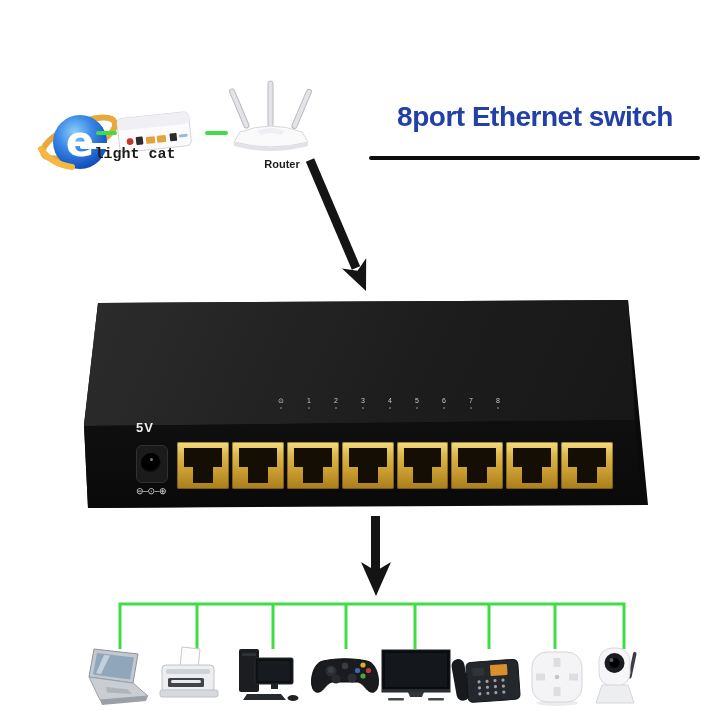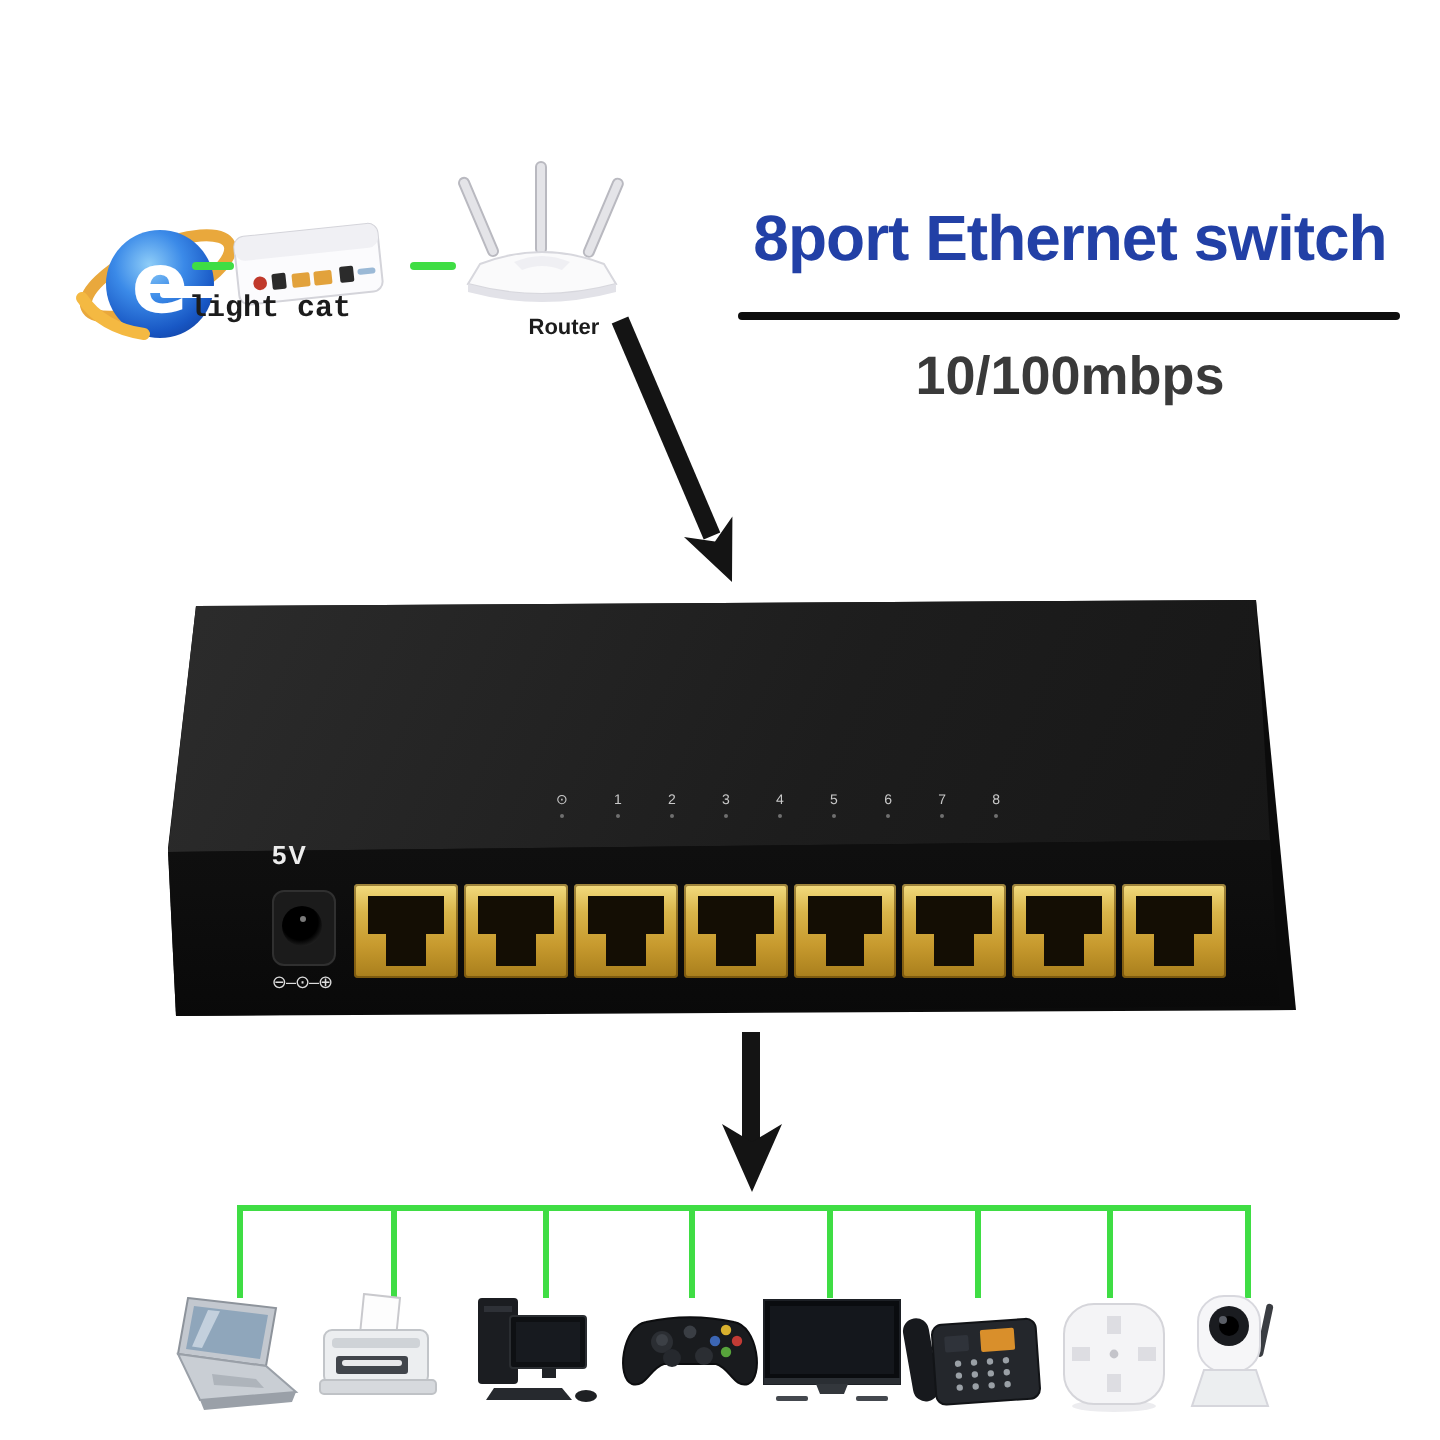--- a/index.html
+++ b/index.html
@@ -6,21 +6,21 @@
   .canvas{position:relative;width:720px;height:720px;background:#fff;overflow:hidden;
           font-family:"Liberation Sans",sans-serif;}
 
   
   .abs{position:absolute;}
   .dash{position:absolute;height:4px;background:var(--connection-green,#3fdd44);border-radius:2px;}
   .chain-label{position:absolute;font-weight:bold;color:#1c1c1c;text-align:center;}
 
   
   .title{position:absolute;left:366px;top:101px;width:338px;text-align:center;
-         font-size:32px;font-weight:bold;letter-spacing:-0.5px;color:var(--title-blue,#2240a6);}
+         font-size:28px;font-weight:bold;letter-spacing:-0.5px;color:var(--title-blue,#2240a6);}
   .title-divider{position:absolute;left:369px;top:156px;width:331px;height:4px;
                  background:#0d0d0d;border-radius:2px;}
   .subtitle{position:absolute;left:366px;top:173px;width:338px;text-align:center;
             font-size:27px;font-weight:600;color:var(--subtitle-gray,#3a3a3a);}
 
   
   .switch{position:absolute;left:83px;top:294px;width:566px;height:216px;}
   .switch .base{position:absolute;inset:0;background:#0b0b0b;
     clip-path:polygon(15px 9px,545px 6px,565px 211px,5px 214px,1px 130px);}
   .switch .topface{position:absolute;inset:0;
@@ -109,21 +109,20 @@
     </g>
     <path d="M13,53 Q44,41 75,53 L81,63 Q44,73 7,63 Z" fill="#fafafb" stroke="#d7d7dd"></path>
     <path d="M7,63 Q44,73 81,63 L81,67 Q44,77 7,67 Z" fill="#e2e2e8"></path>
     <path d="M30,52 Q44,46 58,52 L54,56 Q44,52 34,56 Z" fill="#efeff3"></path>
   </svg>
 
   <div class="chain-label" style="left:238px;top:158px;width:88px;font-size:11px;">Router</div>
 
   <div class="title">8port Ethernet switch</div>
   <div class="title-divider"></div>
-  <div class="subtitle">10/100mbps</div>
 
   <div class="switch">
     <div class="base"></div>
     <div class="topface"></div>
     <div class="frontface"></div>
 
     <div class="led-row">
       <span>⊙</span>
       <span>1</span>
       <span>2</span>

